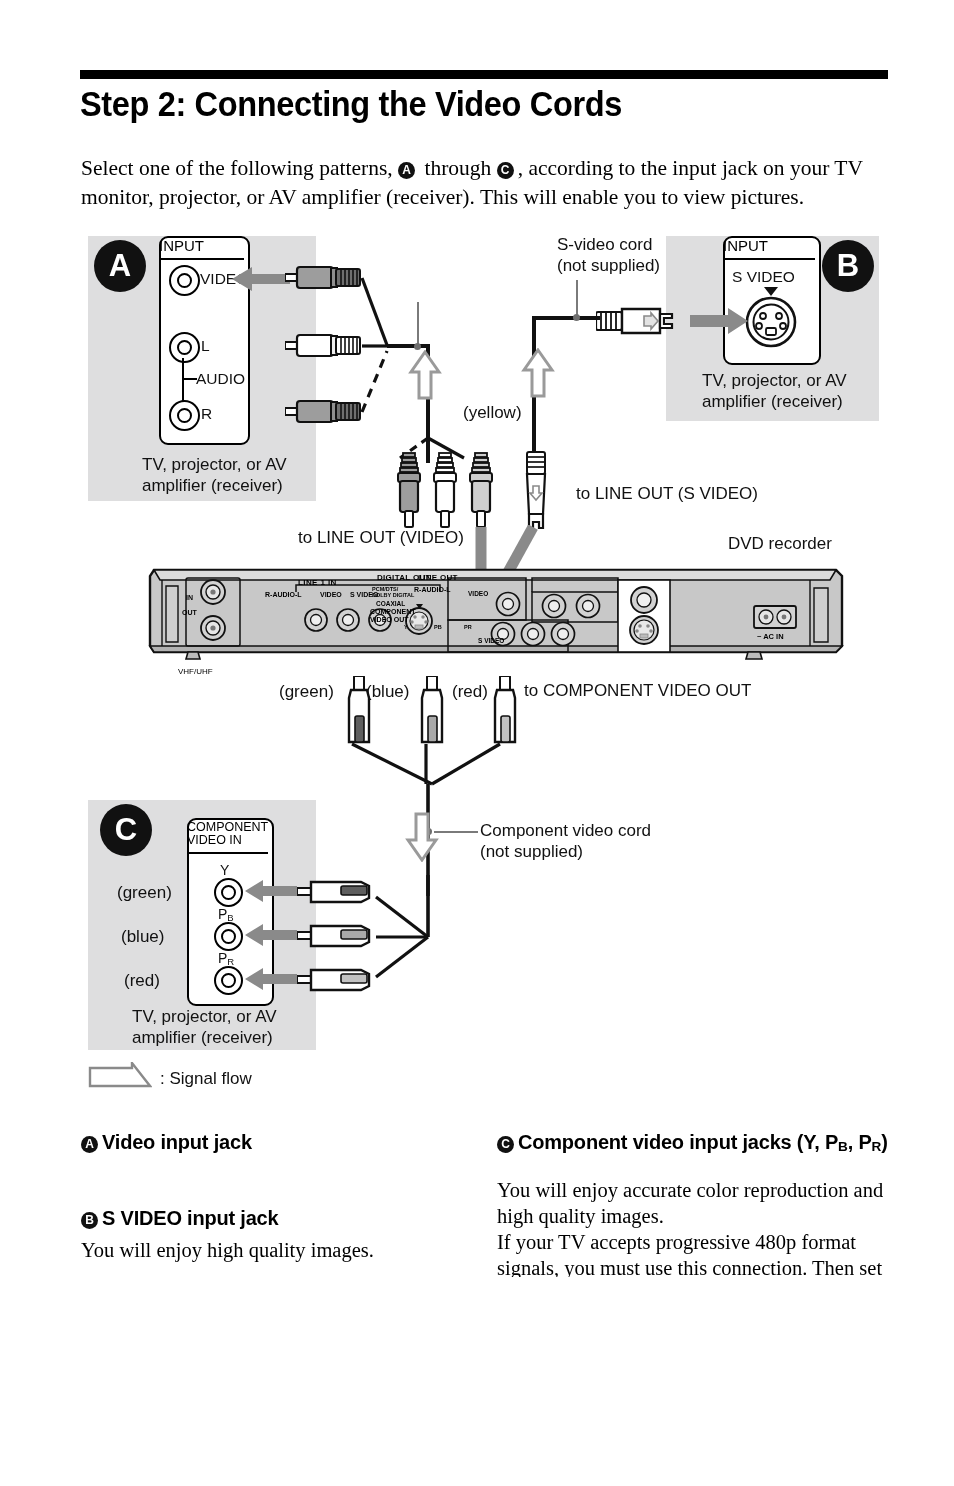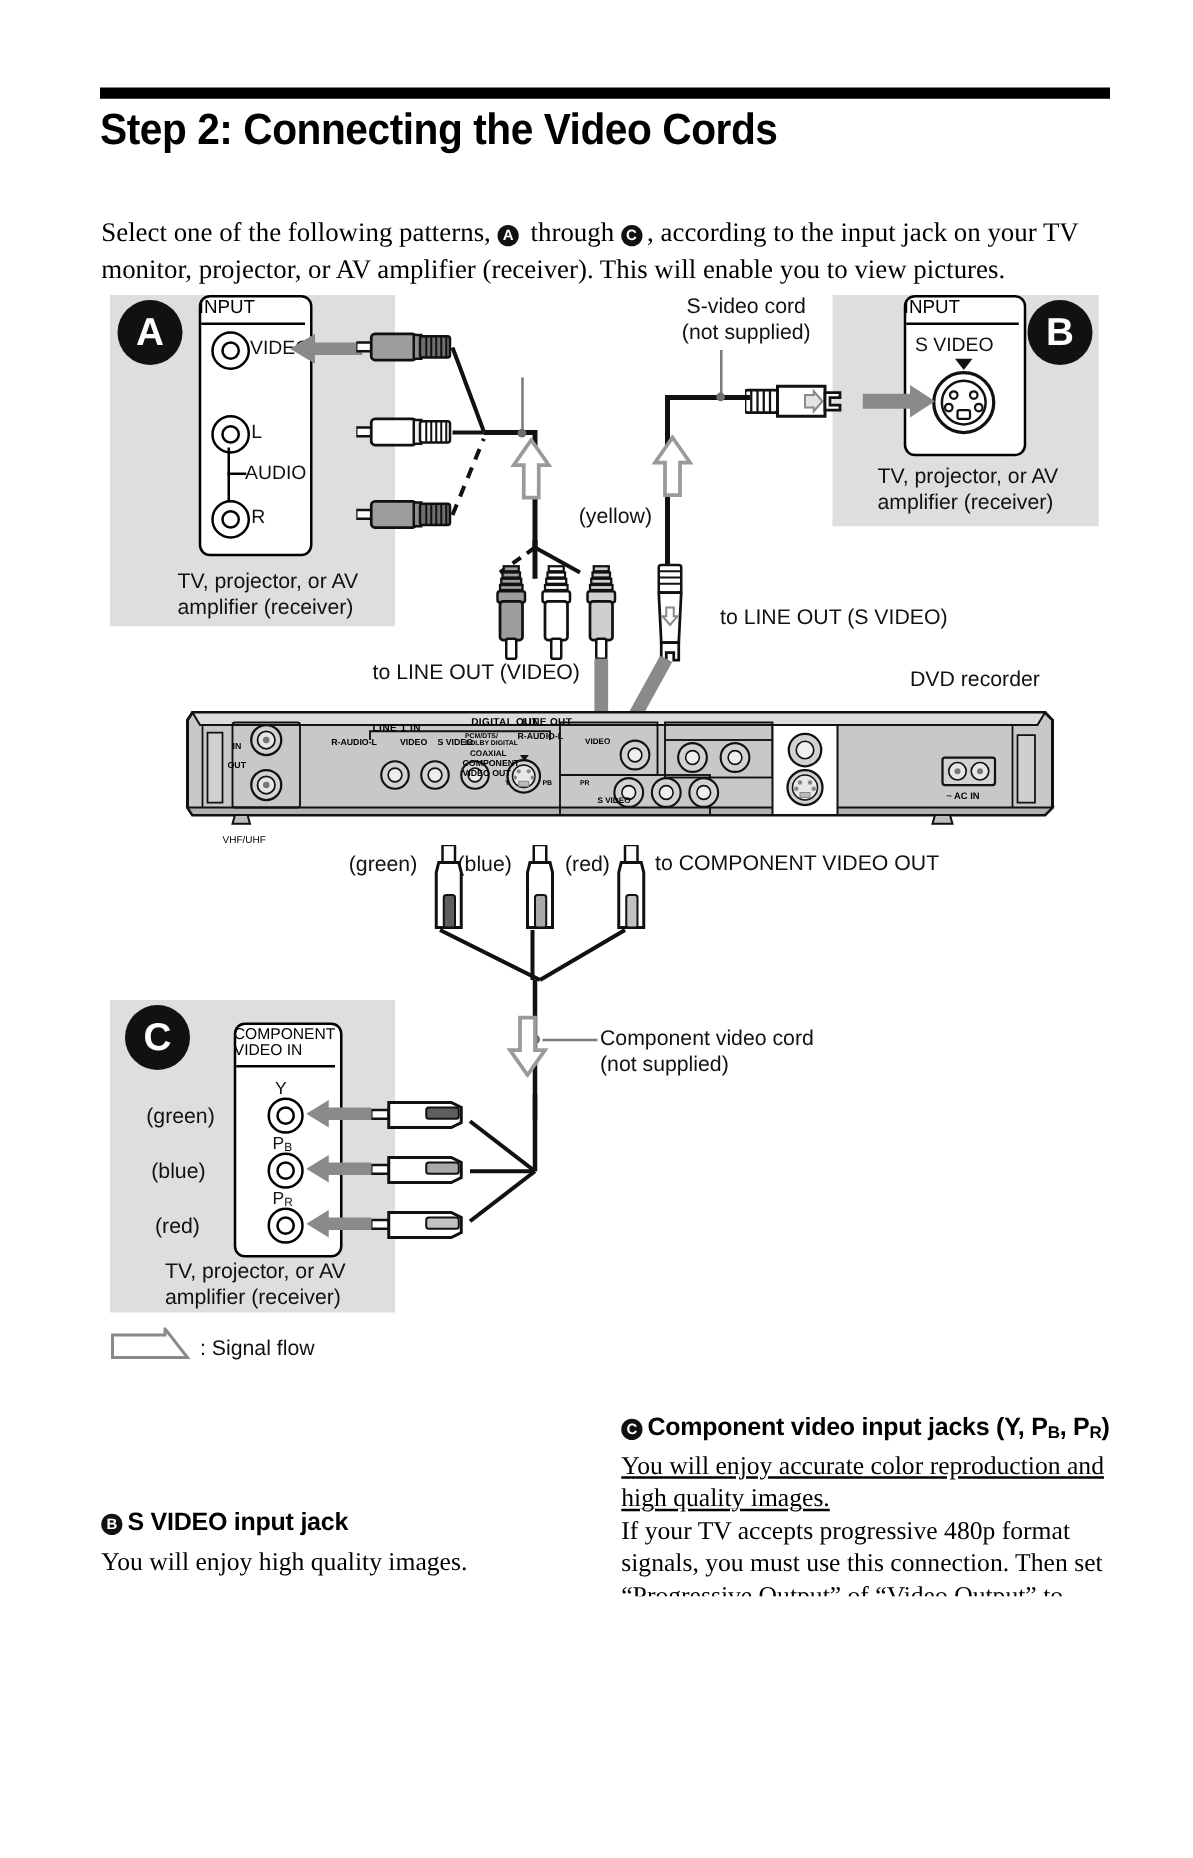--- a/index.html
+++ b/index.html
@@ -6,21 +6,21 @@
   body{width:954px;height:1486px;position:relative;font-family:"Liberation Serif",serif;color:#000;}
   .page{position:relative;width:954px;height:1277px;overflow:hidden;}
   .abs{position:absolute;}
 
   
   .rule{position:absolute;left:80px;top:70px;width:808px;height:9px;background:#000;}
   .title{position:absolute;left:80px;top:84px;width:820px;
          font-family:"Liberation Sans",sans-serif;font-weight:bold;
          font-size:35px;letter-spacing:-0.4px;line-height:40px;
          transform:scaleX(0.93);transform-origin:left top;}
-  .intro{position:absolute;left:81px;top:172px;width:810px;
+  .intro{position:absolute;left:81px;top:154px;width:810px;
          font-size:21.5px;line-height:29px;font-family:"Liberation Serif",serif;}
 
   
   .greybox{position:absolute;background:#dededf;}
   .panel{position:absolute;background:#fff;border:2.4px solid #000;border-radius:9px;}
   .panel-title{position:absolute;font-family:"Liberation Sans",sans-serif;
                line-height:13px;}
   .badge{position:absolute;border-radius:50%;background:#111;color:#fff;
          font-family:"Liberation Sans",sans-serif;font-weight:bold;
          display:flex;align-items:center;justify-content:center;}
@@ -208,21 +208,21 @@
         <line x1="20" y1="7" x2="20" y2="25"></line>
     </g>
     <path d="M26,4 L64,4 L64,28 L26,28 Z" fill="#fff" stroke="#111" stroke-width="2.4"></path>
     <polygon points="48,11 55,11 55,8 62,16 55,24 55,21 48,21" fill="#e3e3e3" stroke="#8a8a8a" stroke-width="1.6"></polygon>
     <path d="M64,9 L76,9 L76,13 L68,13 L68,19 L76,19 L76,23 L64,23 Z" fill="#fff" stroke="#111" stroke-width="2.2"></path>
   </svg>
 
   <svg class="abs" style="left:528px;top:306px;width:80px;height:175px;" viewBox="0 0 80 175">
     <path d="M72,12 L6,12 L6,170" stroke="#111" stroke-width="4" fill="none"></path>
   </svg>
-  <div class="cap" style="left:507px;top:234px;width:180px;text-align:center;">
+  <div class="cap" style="left:557px;top:234px;width:180px;">
     <span>S-video cord</span><br>
     <span>(not supplied)</span>
   </div>
   <div class="leader" style="left:576px;top:280px;width:2px;height:36px;"></div>
   <div class="dot" style="left:573px;top:314px;"></div>
 
   <svg class="sigflow" style="left:521px;top:348px;width:34px;height:50px;" viewBox="0 0 34 50">
     <polygon points="17,2 31,22 23,22 23,48 11,48 11,22 3,22" fill="#fff" stroke="#9a9a9a" stroke-width="3"></polygon>
   </svg>
 
@@ -499,32 +499,35 @@
     <span>TV, projector, or AV</span><br>
     <span>amplifier (receiver)</span>
   </div>
 
   <svg class="abs" style="left:88px;top:1062px;width:64px;height:28px;" viewBox="0 0 64 28">
     <polygon points="2,6 44,6 44,1 62,24 2,24" fill="#fff" stroke="#8a8a8a" stroke-width="2.4"></polygon>
   </svg>
   <div class="cap" style="left:160px;top:1068px;">: Signal flow</div>
 
   <div class="abs" style="left:81px;top:1130px;width:400px;">
+    <div class="h-sub">
+      <span class="inlineBadge">A</span><span>Video input jack</span>
+    </div>
   </div>
 
   <div class="abs" style="left:81px;top:1206px;width:400px;">
     <div class="h-sub">
       <span class="inlineBadge">B</span><span>S VIDEO input jack</span>
     </div>
     <div class="b-body" style="margin-top:6px;">You will enjoy high quality images.</div>
   </div>
 
   <div class="abs" style="left:497px;top:1130px;width:392px;">
     <div class="h-sub">
       <span class="inlineBadge">C</span><span>Component video input jacks (Y, P</span><sub>B</sub><span>, P</span><sub>R</sub><span>)</span>
     </div>
-    <div class="b-body" style="margin-top:2px;text-decoration:underline;">You will enjoy accurate color reproduction and high quality images.</div>
+    <div class="b-body" style="margin-top:18px;">You will enjoy accurate color reproduction and high quality images.</div>
     <div class="b-body">If your TV accepts progressive 480p format signals, you must use this connection. Then set “Progressive Output” of “Video Output” to “On” in the “Video” setup to send progressive video signals. For details, see “Progressive Output” on page 74.</div>
   </div>
 
   <div class="pgnum">16</div>
 
 </div>
 
 </body></html>

